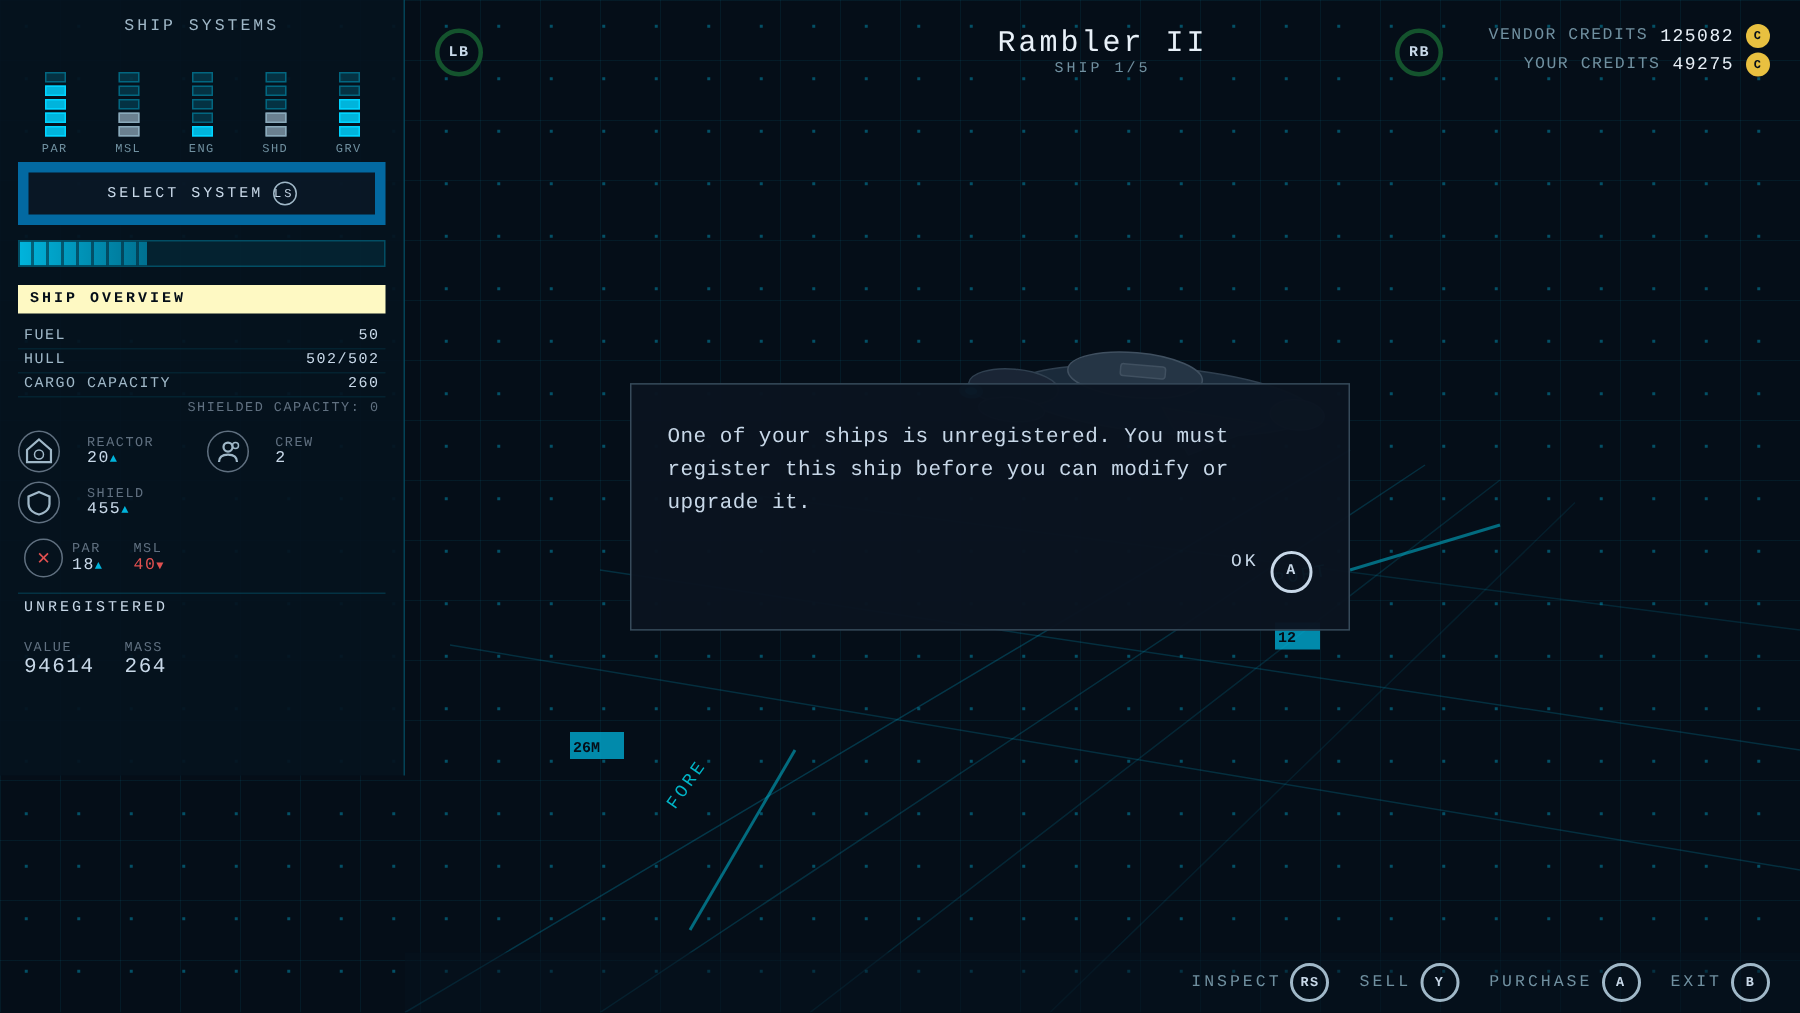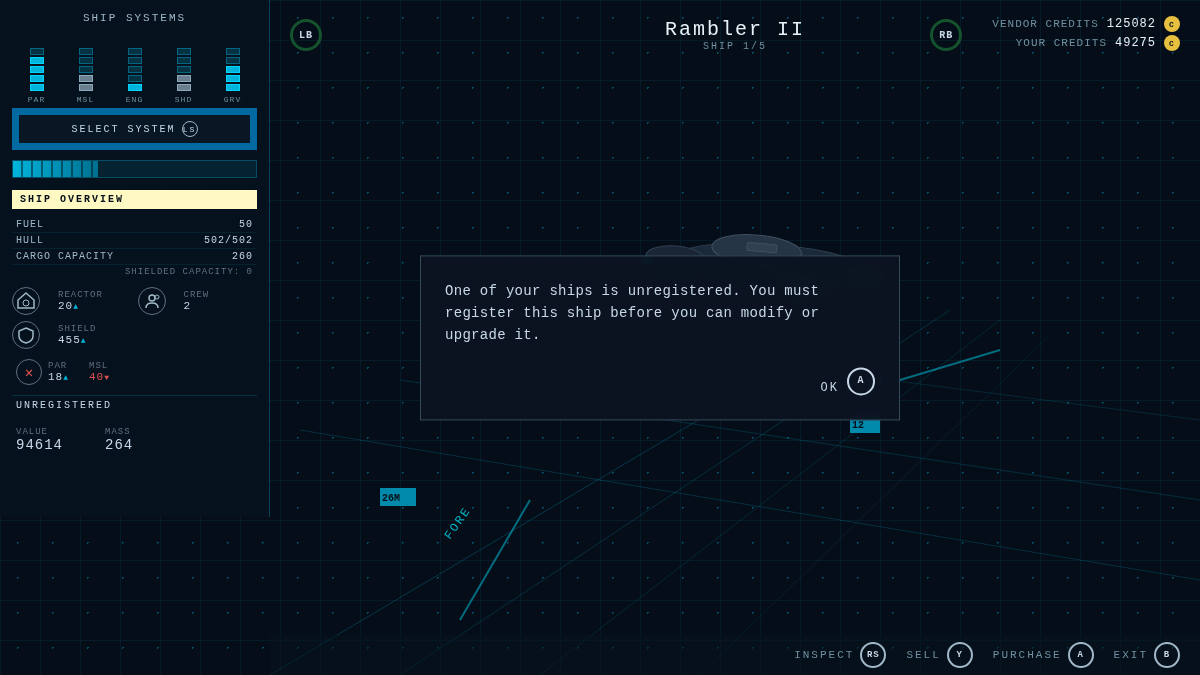--- a/index.html
+++ b/index.html
@@ -290,21 +290,21 @@
       text-transform: uppercase;
       color: #c8d8e8;
       padding: 4px;
       margin-bottom: 8px;
       border-top: 1px solid rgba(0,180,220,0.2);
     }
 
     
     .value-mass-row {
       display: flex;
-      gap: 42px;
+      gap: 20px;
       padding: 4px;
     }
 
     .value-mass-item {
       display: flex;
       flex-direction: column;
     }
 
     .value-mass-label {
       font-size: 9px;
@@ -423,21 +423,21 @@
       font-size: 14px;
       line-height: 1.6;
       color: #c8d8e8;
       margin-bottom: 20px;
       letter-spacing: 0.3px;
     }
 
     .modal-ok-row {
       display: flex;
       justify-content: flex-end;
-      align-items: flex-end;
+      align-items: flex-start;
       gap: 8px;
     }
 
     .modal-ok-label {
       font-size: 12px;
       letter-spacing: 2px;
       color: #c8d8e8;
     }
 
     .modal-ok-btn {

